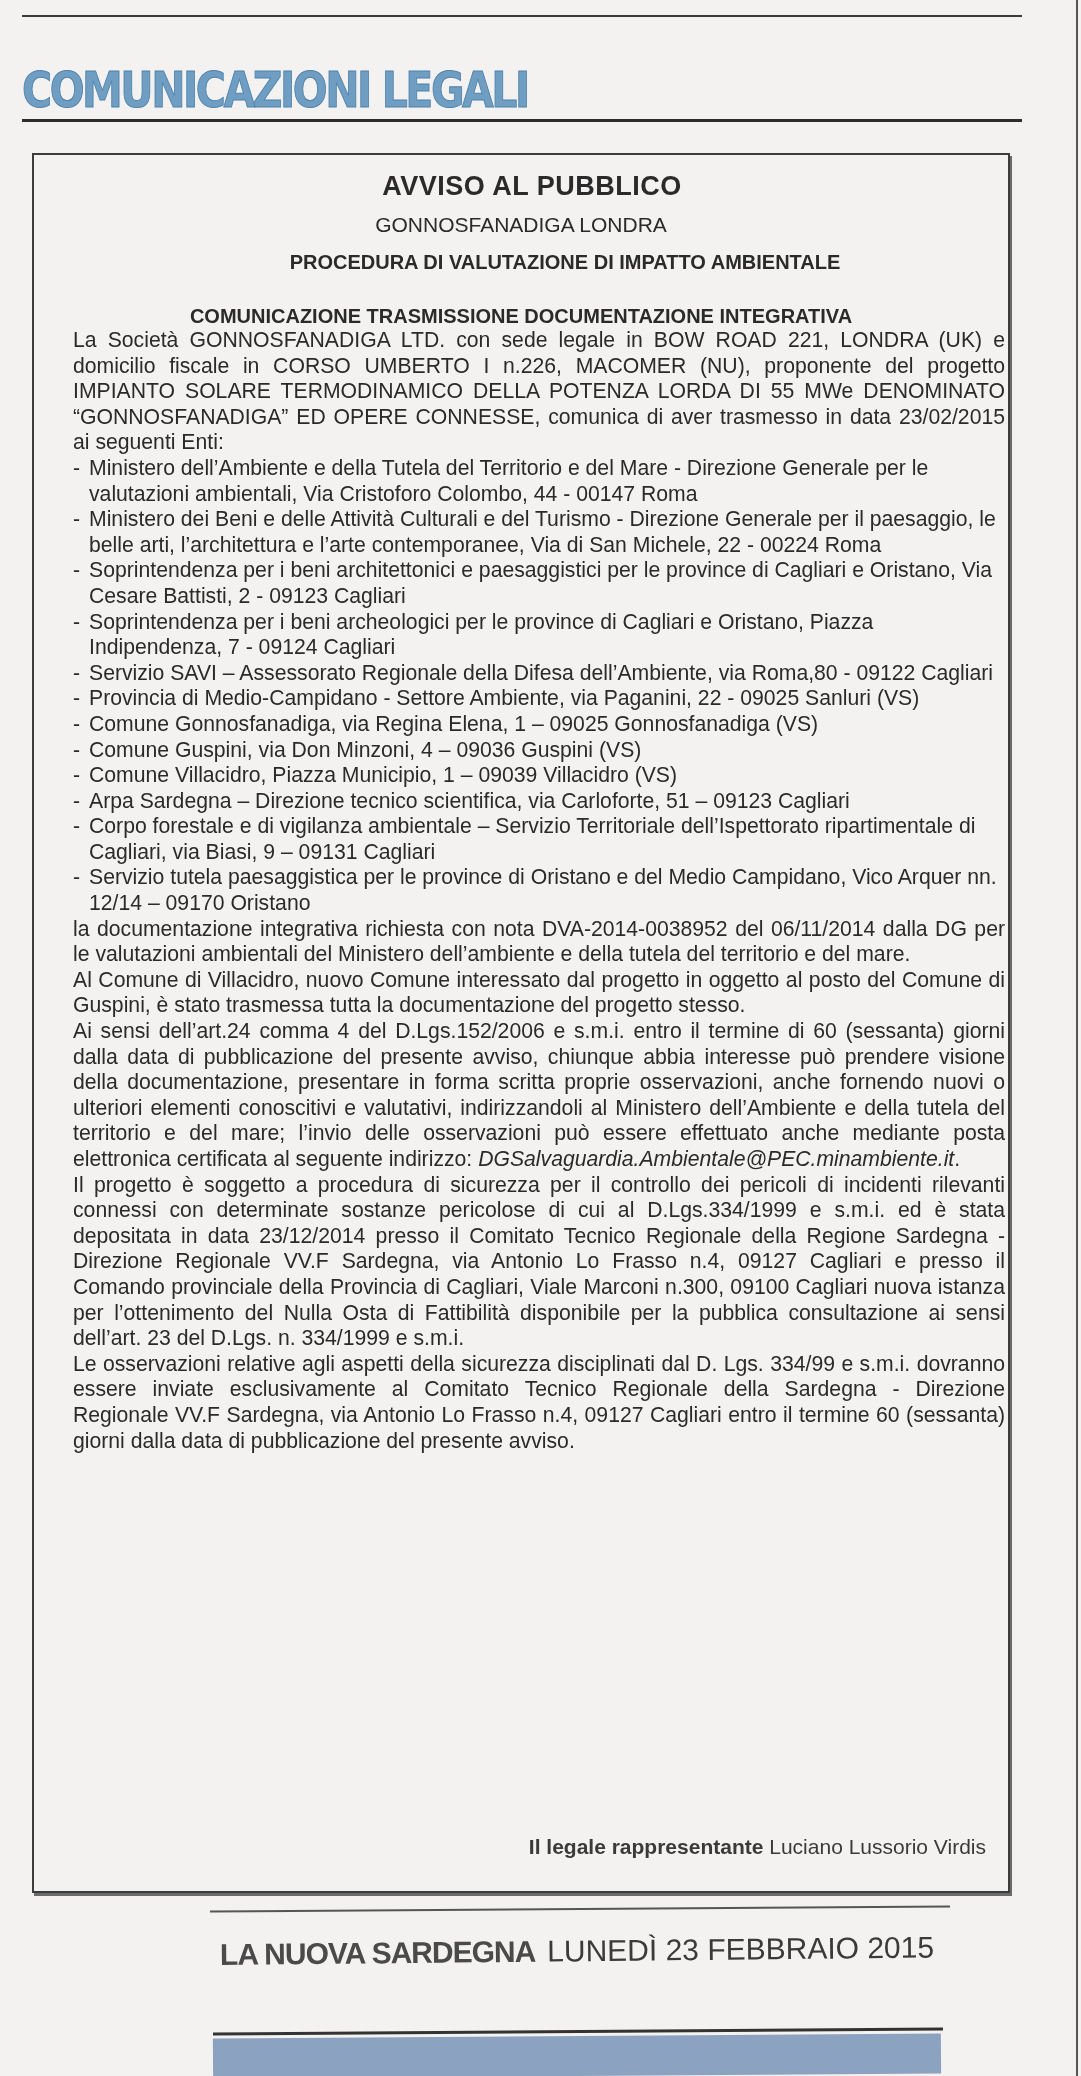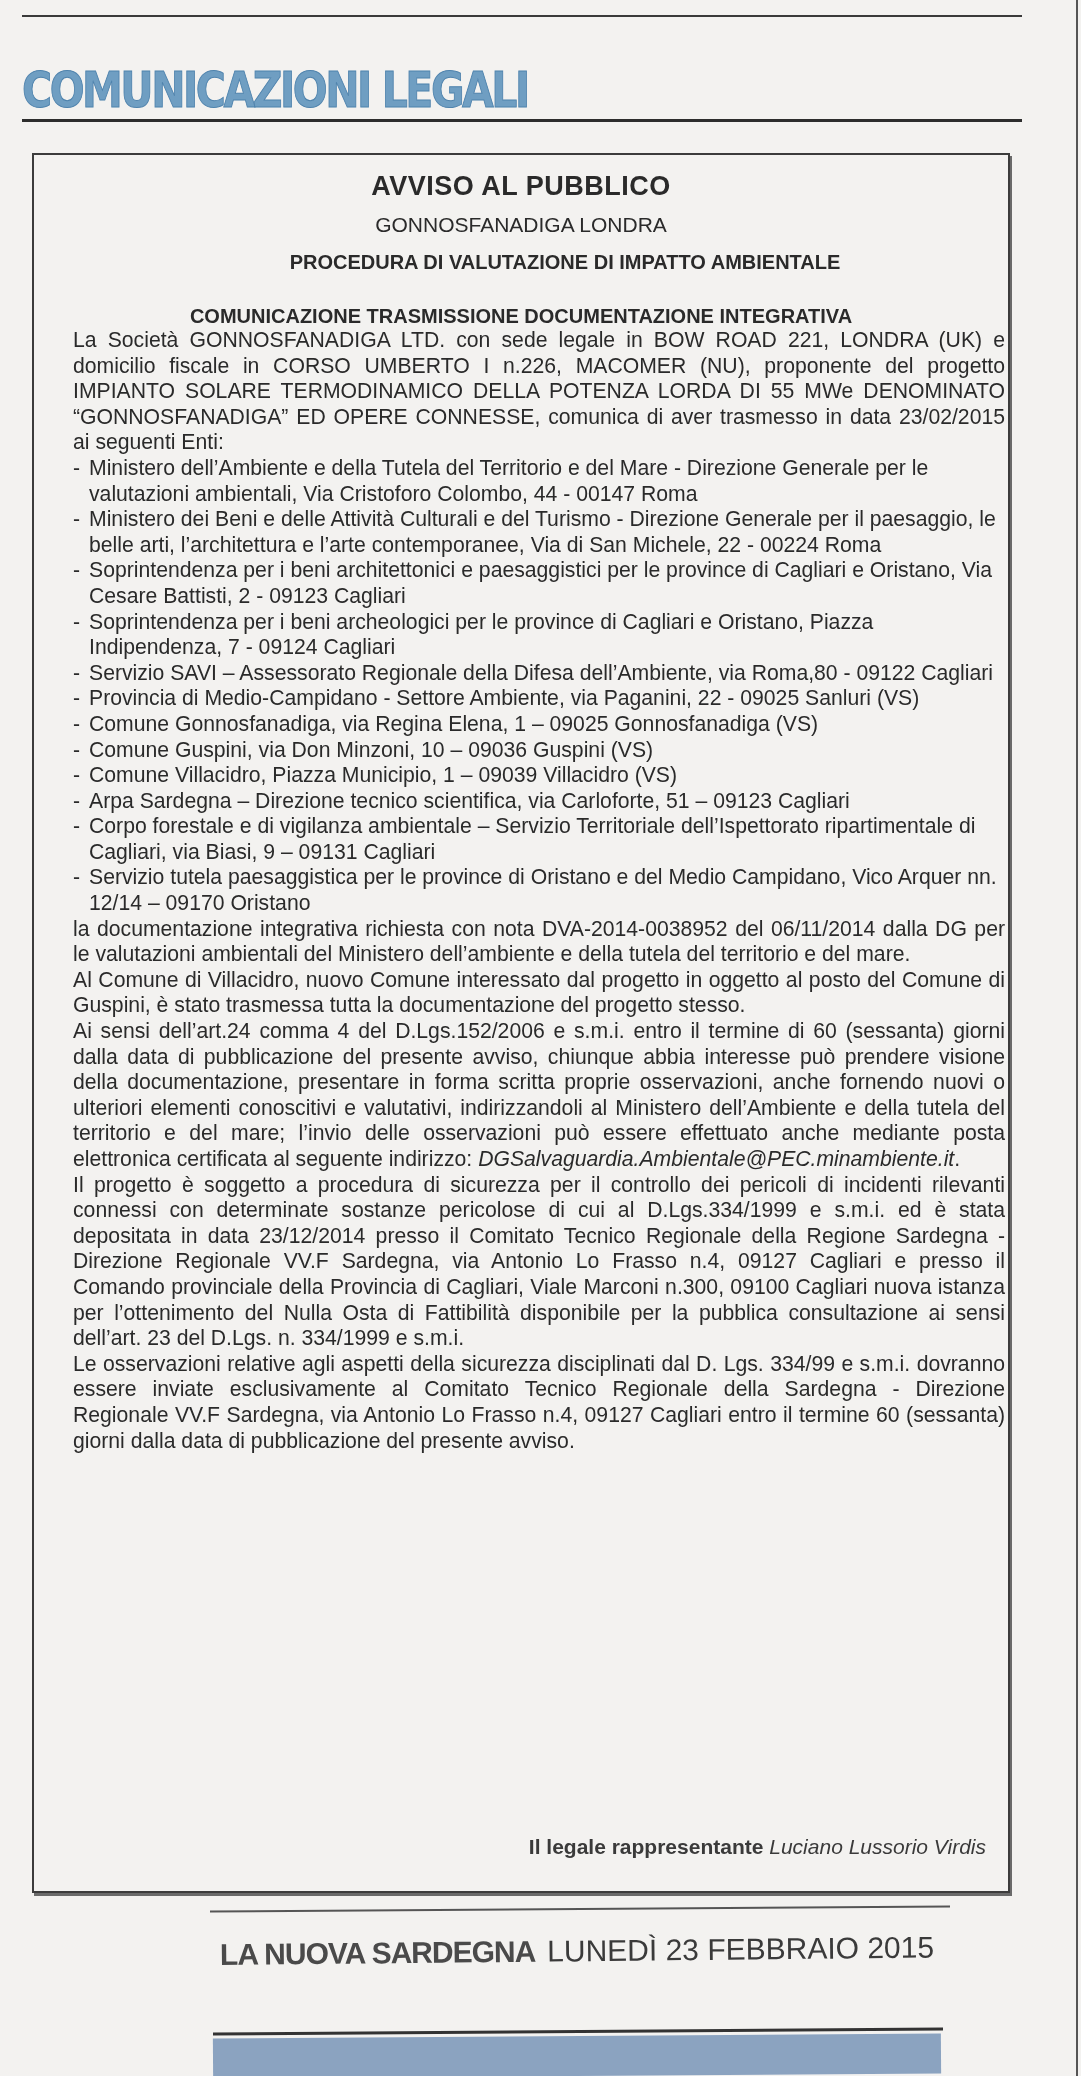--- a/index.html
+++ b/index.html
@@ -18,36 +18,36 @@
     font-family:"DejaVu Sans", sans-serif; font-weight:bold;
     font-size:50px; letter-spacing:-3px; transform:scaleX(0.82); transform-origin:left top;
     color:#6f9ec2; -webkit-text-stroke:1px #4f83ad; line-height:56px;
   }
   #notice-box {
     position:absolute; left:32px; top:153px; width:978px; height:1740px;
     border:2px solid #3c3c3c; box-sizing:border-box;
     box-shadow:2px 3px 0 #6a6a6a;
   }
   .heading { position:absolute; left:0; width:100%; text-align:center; margin:0; }
-  #h-avviso { top:16px; font-size:27px; font-weight:bold; letter-spacing:0.5px; }
+  #h-avviso { top:16px; font-size:27px; font-weight:bold; letter-spacing:0.5px;padding-left:11px; }
   #h-company { top:58px; font-size:21px; }
   #h-procedura { top:96px; font-size:20px; font-weight:bold;padding-left:44px; }
   #h-comunicazione { top:150px; font-size:20px; font-weight:bold; }
   #body-text {
     position:absolute; left:20px; top:172px; width:932px;
     font-size:21.2px; line-height:25.6px; text-align:justify;margin-left:19px;
   }
   .para { margin:0; }
   .ente { margin:0; padding-left:16px; text-indent:-16px; text-align:left; }
   .ente .dash { display:inline-block; width:16px; text-indent:0; }
   .it { font-style:italic; }
   #signature {
     position:absolute; right:22px; top:1680px; font-size:21px; font-weight:bold; color:#3a3a3a;
   }
-  #signature .name { font-style:italic; font-weight:normal; }
+  #signature .name { font-weight:normal; }
   #footer-rule-top { left:210px; top:1908px; width:740px; height:2px; background:#555; transform:rotate(-0.4deg); }
   #masthead {
     position:absolute; left:220px; top:1938px; font-size:30px; white-space:nowrap;
     transform:rotate(-0.6deg); transform-origin:left center;
   }
   #masthead .paper { font-weight:bold; color:#4a4a4a; letter-spacing:-1px; }
   #masthead .date { color:#3a3a3a; margin-left:12px; }
   #footer-rule-bottom { left:213px; top:2030px; width:730px; height:3px; background:#333; transform:rotate(-0.4deg); }
   #footer-band {
     position:absolute; left:213px; top:2036px; width:728px; height:40px;
@@ -72,21 +72,21 @@
     <p class="para">La Società GONNOSFANADIGA LTD. con sede legale in BOW ROAD 221, LONDRA (UK) e domicilio fiscale in CORSO UMBERTO I n.226, MACOMER (NU), proponente del progetto IMPIANTO SOLARE TERMODINAMICO DELLA POTENZA LORDA DI 55 MWe DENOMINATO “GONNOSFANADIGA” ED OPERE CONNESSE, comunica di aver trasmesso in data 23/02/2015 ai seguenti Enti:</p>
 
     <div>
       <p class="ente"><span class="dash">-</span><span>Ministero dell’Ambiente e della Tutela del Territorio e del Mare - Direzione Generale per le valutazioni ambientali, Via Cristoforo Colombo, 44 - 00147 Roma</span></p>
       <p class="ente"><span class="dash">-</span><span>Ministero dei Beni e delle Attività Culturali e del Turismo - Direzione Generale per il paesaggio, le belle arti, l’architettura e l’arte contemporanee, Via di San Michele, 22 - 00224 Roma</span></p>
       <p class="ente"><span class="dash">-</span><span>Soprintendenza per i beni architettonici e paesaggistici per le province di Cagliari e Oristano, Via Cesare Battisti, 2 - 09123 Cagliari</span></p>
       <p class="ente"><span class="dash">-</span><span>Soprintendenza per i beni archeologici per le province di Cagliari e Oristano, Piazza Indipendenza, 7 - 09124 Cagliari</span></p>
       <p class="ente"><span class="dash">-</span><span>Servizio SAVI – Assessorato Regionale della Difesa dell’Ambiente, via Roma,80 - 09122 Cagliari</span></p>
       <p class="ente"><span class="dash">-</span><span>Provincia di Medio-Campidano - Settore Ambiente, via Paganini, 22 - 09025 Sanluri (VS)</span></p>
       <p class="ente"><span class="dash">-</span><span>Comune Gonnosfanadiga, via Regina Elena, 1 – 09025 Gonnosfanadiga (VS)</span></p>
-      <p class="ente"><span class="dash">-</span><span>Comune Guspini, via Don Minzoni, 10 – 09036 Guspini (VS)</span></p>
+      <p class="ente"><span class="dash">-</span><span>Comune Guspini, via Don Minzoni, 4 – 09036 Guspini (VS)</span></p>
       <p class="ente"><span class="dash">-</span><span>Comune Villacidro, Piazza Municipio, 1 – 09039 Villacidro (VS)</span></p>
       <p class="ente"><span class="dash">-</span><span>Arpa Sardegna – Direzione tecnico scientifica, via Carloforte, 51 – 09123 Cagliari</span></p>
       <p class="ente"><span class="dash">-</span><span>Corpo forestale e di vigilanza ambientale – Servizio Territoriale dell’Ispettorato ripartimentale di Cagliari, via Biasi, 9 – 09131 Cagliari</span></p>
       <p class="ente"><span class="dash">-</span><span>Servizio tutela paesaggistica per le province di Oristano e del Medio Campidano, Vico Arquer nn. 12/14 – 09170 Oristano</span></p>
     </div>
 
     <p class="para">la documentazione integrativa richiesta con nota DVA-2014-0038952 del 06/11/2014 dalla DG per le valutazioni ambientali del Ministero dell’ambiente e della tutela del territorio e del mare.</p>
     <p class="para">Al Comune di Villacidro, nuovo Comune interessato dal progetto in oggetto al posto del Comune di Guspini, è stato trasmessa tutta la documentazione del progetto stesso.</p>
     <p class="para"><span>Ai sensi dell’art.24 comma 4 del D.Lgs.152/2006 e s.m.i. entro il termine di 60 (sessanta) giorni dalla data di pubblicazione del presente avviso, chiunque abbia interesse può prendere visione della documentazione, presentare in forma scritta proprie osservazioni, anche fornendo nuovi o ulteriori elementi conoscitivi e valutativi, indirizzandoli al Ministero dell’Ambiente e della tutela del territorio e del mare; l’invio delle osservazioni può essere effettuato anche mediante posta elettronica certificata al seguente indirizzo: </span><span class="it">DGSalvaguardia.Ambientale@PEC.minambiente.it</span><span>.</span></p>
     <p class="para">Il progetto è soggetto a procedura di sicurezza per il controllo dei pericoli di incidenti rilevanti connessi con determinate sostanze pericolose di cui al D.Lgs.334/1999 e s.m.i. ed è stata depositata in data 23/12/2014 presso il Comitato Tecnico Regionale della Regione Sardegna - Direzione Regionale VV.F Sardegna, via Antonio Lo Frasso n.4, 09127 Cagliari e presso il Comando provinciale della Provincia di Cagliari, Viale Marconi n.300, 09100 Cagliari nuova istanza per l’ottenimento del Nulla Osta di Fattibilità disponibile per la pubblica consultazione ai sensi dell’art. 23 del D.Lgs. n. 334/1999 e s.m.i.</p>

